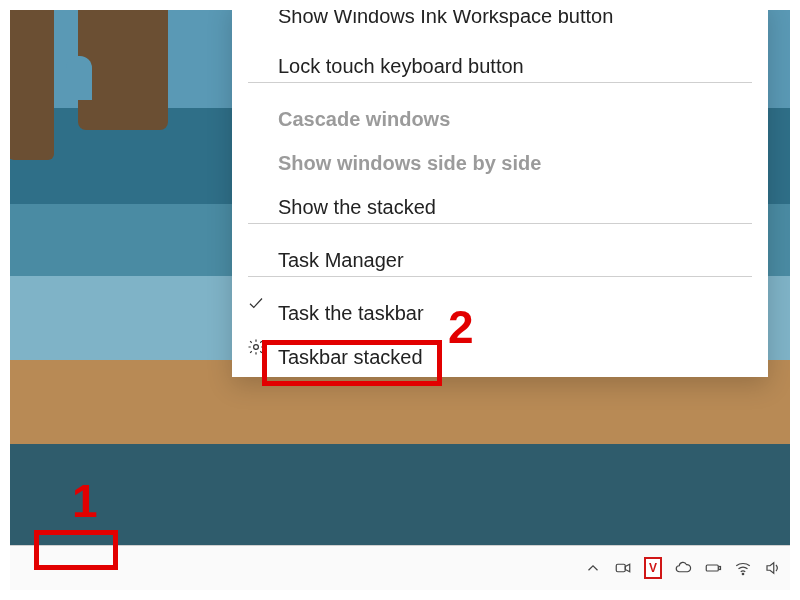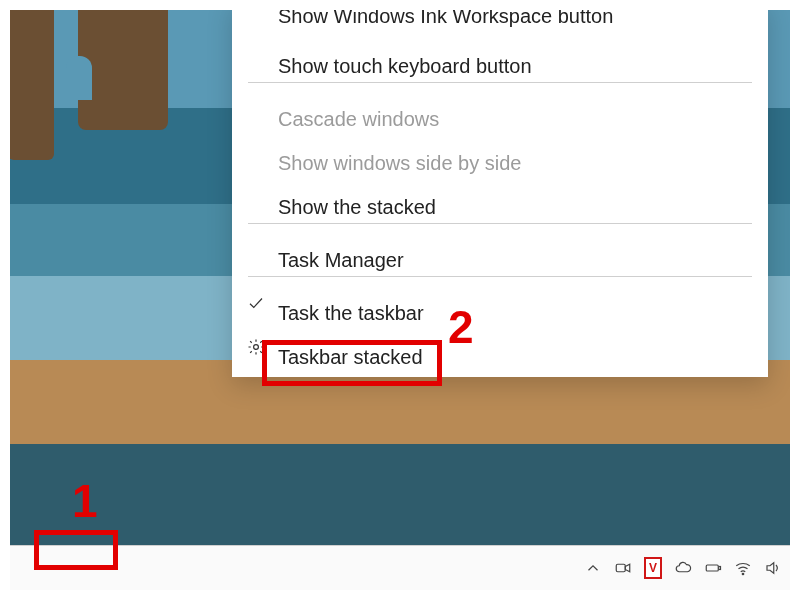--- a/index.html
+++ b/index.html
@@ -33,21 +33,21 @@
     position:absolute;left:232px;top:0;width:536px;
     background:#fff;padding-bottom:8px;
     box-shadow:0 8px 24px rgba(0,0,0,.18);
   }
   .ctx-item{
     display:flex;align-items:flex-end;height:44px;
     padding:0 22px 0 46px;font-size:20px;color:#222;position:relative;cursor:pointer;
   }
   .ctx-item.cut{height:34px;}       
   .ctx-item.cut span{position:relative;top:-6px;}
-  .ctx-item.disabled{color:#9b9b9b;cursor:default;}
+  .ctx-item.disabled{color:#9b9b9b;cursor:default;font-weight:bold;}
   .ctx-sep{height:0;border-top:1px solid #cfcfcf;margin:4px 16px;}
   .ctx-item .ico{position:absolute;left:14px;top:50%;transform:translateY(-50%);width:20px;height:20px;display:flex;align-items:center;justify-content:center;}
   .ctx-item .ico svg{width:18px;height:18px;stroke:#333;fill:none;stroke-width:1.6;}
   
   .anno-box{position:absolute;border:5px solid #e20000;box-sizing:border-box;}
   .anno-num{position:absolute;color:#e20000;font:bold 46px/1 Arial,sans-serif;}
 </style>
 </head>
 <body>
 
@@ -56,21 +56,21 @@
   <div class="rock-b"></div>
   <div class="arch"></div>
 </div>
 
 <div class="ctx">
 
   <div class="ctx-item cut">
     <span>Show Windows Ink Workspace button</span>
   </div>
   <div class="ctx-item">
-    <span>Show touch keyboard button</span>
+    <span>Lock touch keyboard button</span>
   </div>
   <div class="ctx-sep"></div>
 
   <div class="ctx-item disabled">
     <span>Cascade windows</span>
   </div>
   <div class="ctx-item disabled">
     <span>Show windows side by side</span>
   </div>
   <div class="ctx-item">

